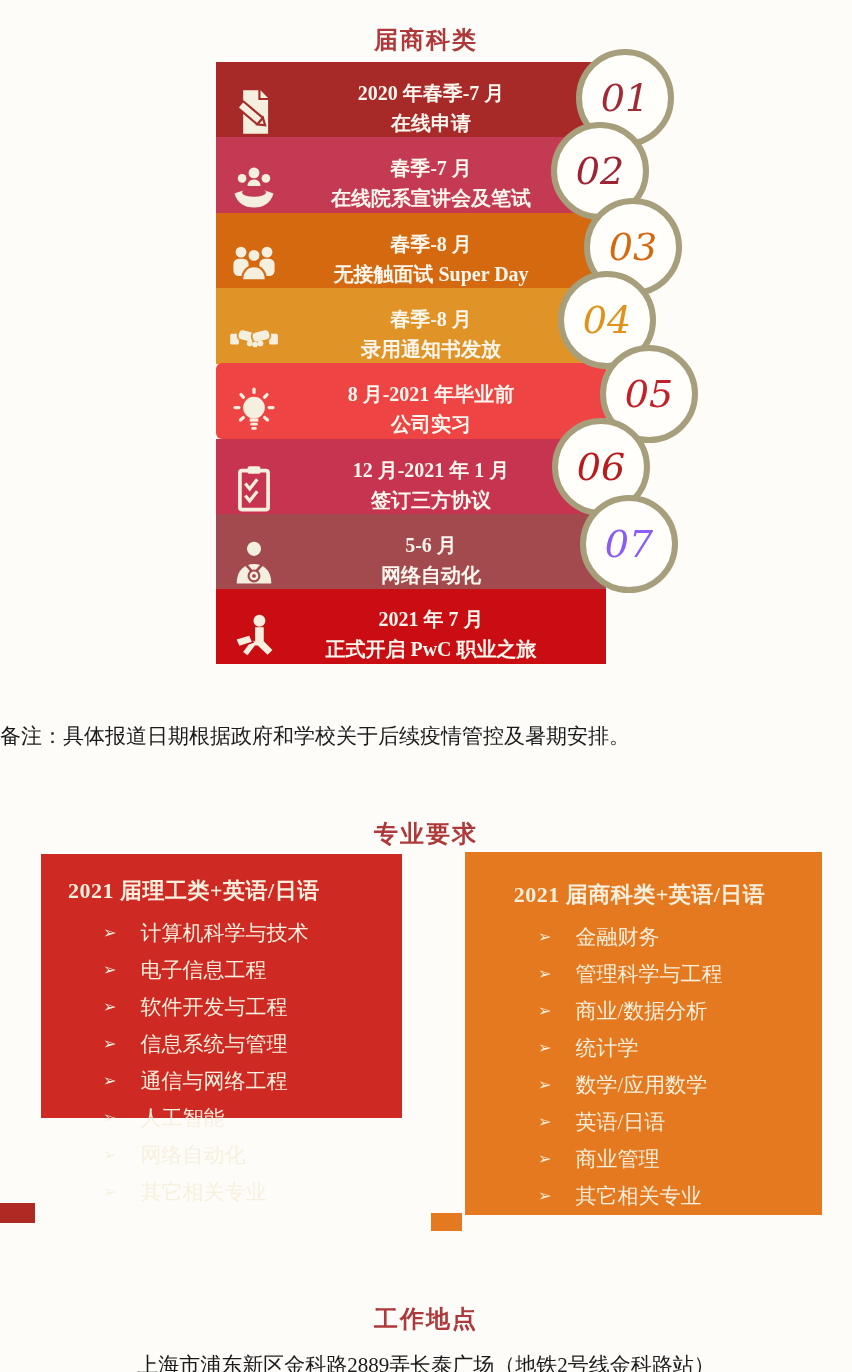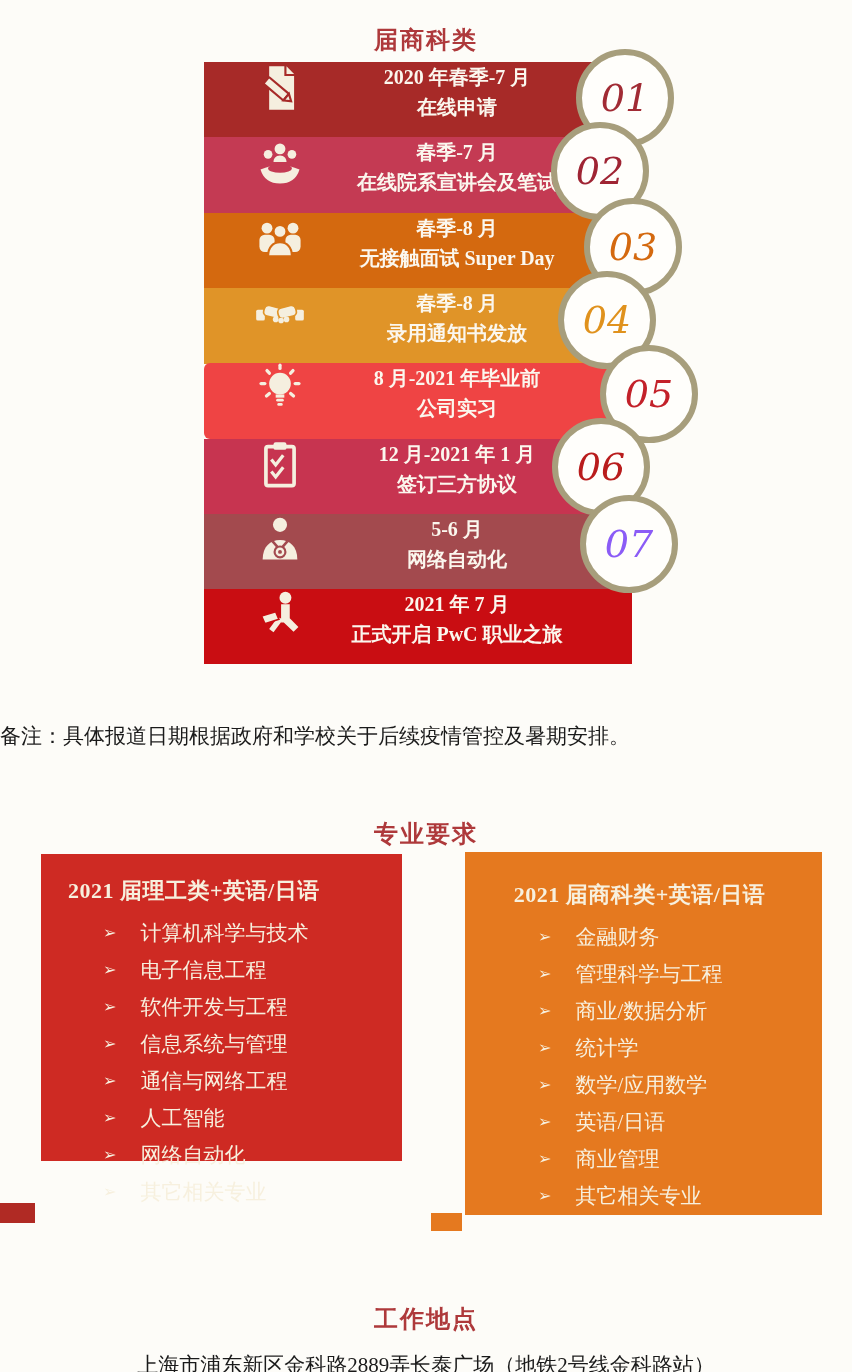--- a/index.html
+++ b/index.html
@@ -7,22 +7,22 @@
     width:852px;height:1372px;position:relative;overflow:hidden;
     font-family:"Liberation Serif","DejaVu Serif",serif;
   }
   .center-title{
     position:absolute;left:0;width:852px;text-align:center;
     font-weight:bold;font-size:24px;color:var(--title);letter-spacing:2px;
   }
   
   .flow{position:absolute;top:62px;left:200px;width:500px;height:602px;}
   .step-bar{
-    position:absolute;left:4px;width:390px;height:76px;
-    display:flex;align-items:flex-start;z-index:1;padding-left:38px;
+    position:absolute;left:16px;width:390px;height:76px;
+    display:flex;align-items:flex-end;z-index:1;
   }
   .b1{top:0}.b2{top:75px}.b3{top:151px}.b4{top:226px}
   .b5{top:301px}.b6{top:377px}.b7{top:452px}.b8{top:527px;height:75px}
   .step-bar .icon{width:76px;display:flex;justify-content:center;align-items:center;flex:0 0 76px;}
   .step-bar .icon svg{width:52px;height:52px;fill:var(--icon);}
   .bar-text{
     flex:1;text-align:center;padding-right:36px;color:var(--bartext);
     font-weight:bold;font-size:20px;line-height:1.5;
   }
   .badge{
@@ -37,21 +37,21 @@
   .c5{left:400px;top:283px;z-index:15}
   .c6{left:352px;top:356px;z-index:16}
   .c7{left:380px;top:433px;z-index:17}
   .c8{left:352px;top:513px;z-index:18}
   
   .note{position:absolute;top:701px;left:0;width:790px;font-size:21px;color:var(--body);}
   .t-majors{top:798px;}
   .t-location{top:1283px;}
   
   .box{position:absolute;color:var(--boxtext);}
-  .box-left{top:854px;left:41px;width:361px;height:307px;}
+  .box-left{top:854px;left:41px;width:361px;height:264px;}
   .box-right{top:852px;left:465px;width:357px;height:363px;}
   .box h3{margin:0;font-size:22px;font-weight:bold;letter-spacing:0.5px;}
   .box-left h3{padding:22px 0 2px 27px;}
   .box-right h3{padding:28px 8px 2px 0;text-align:center;}
   .box ul{list-style:none;margin:6px 0 0 0;padding:0;}
   .box li{height:37px;display:flex;align-items:center;font-size:21px;}
   .box-left li{padding-left:62px;}
   .box-right li{padding-left:73px;}
   .bullet{margin-right:24px;font-size:16px;font-family:"DejaVu Sans",sans-serif;}
   .sq{position:absolute;}

